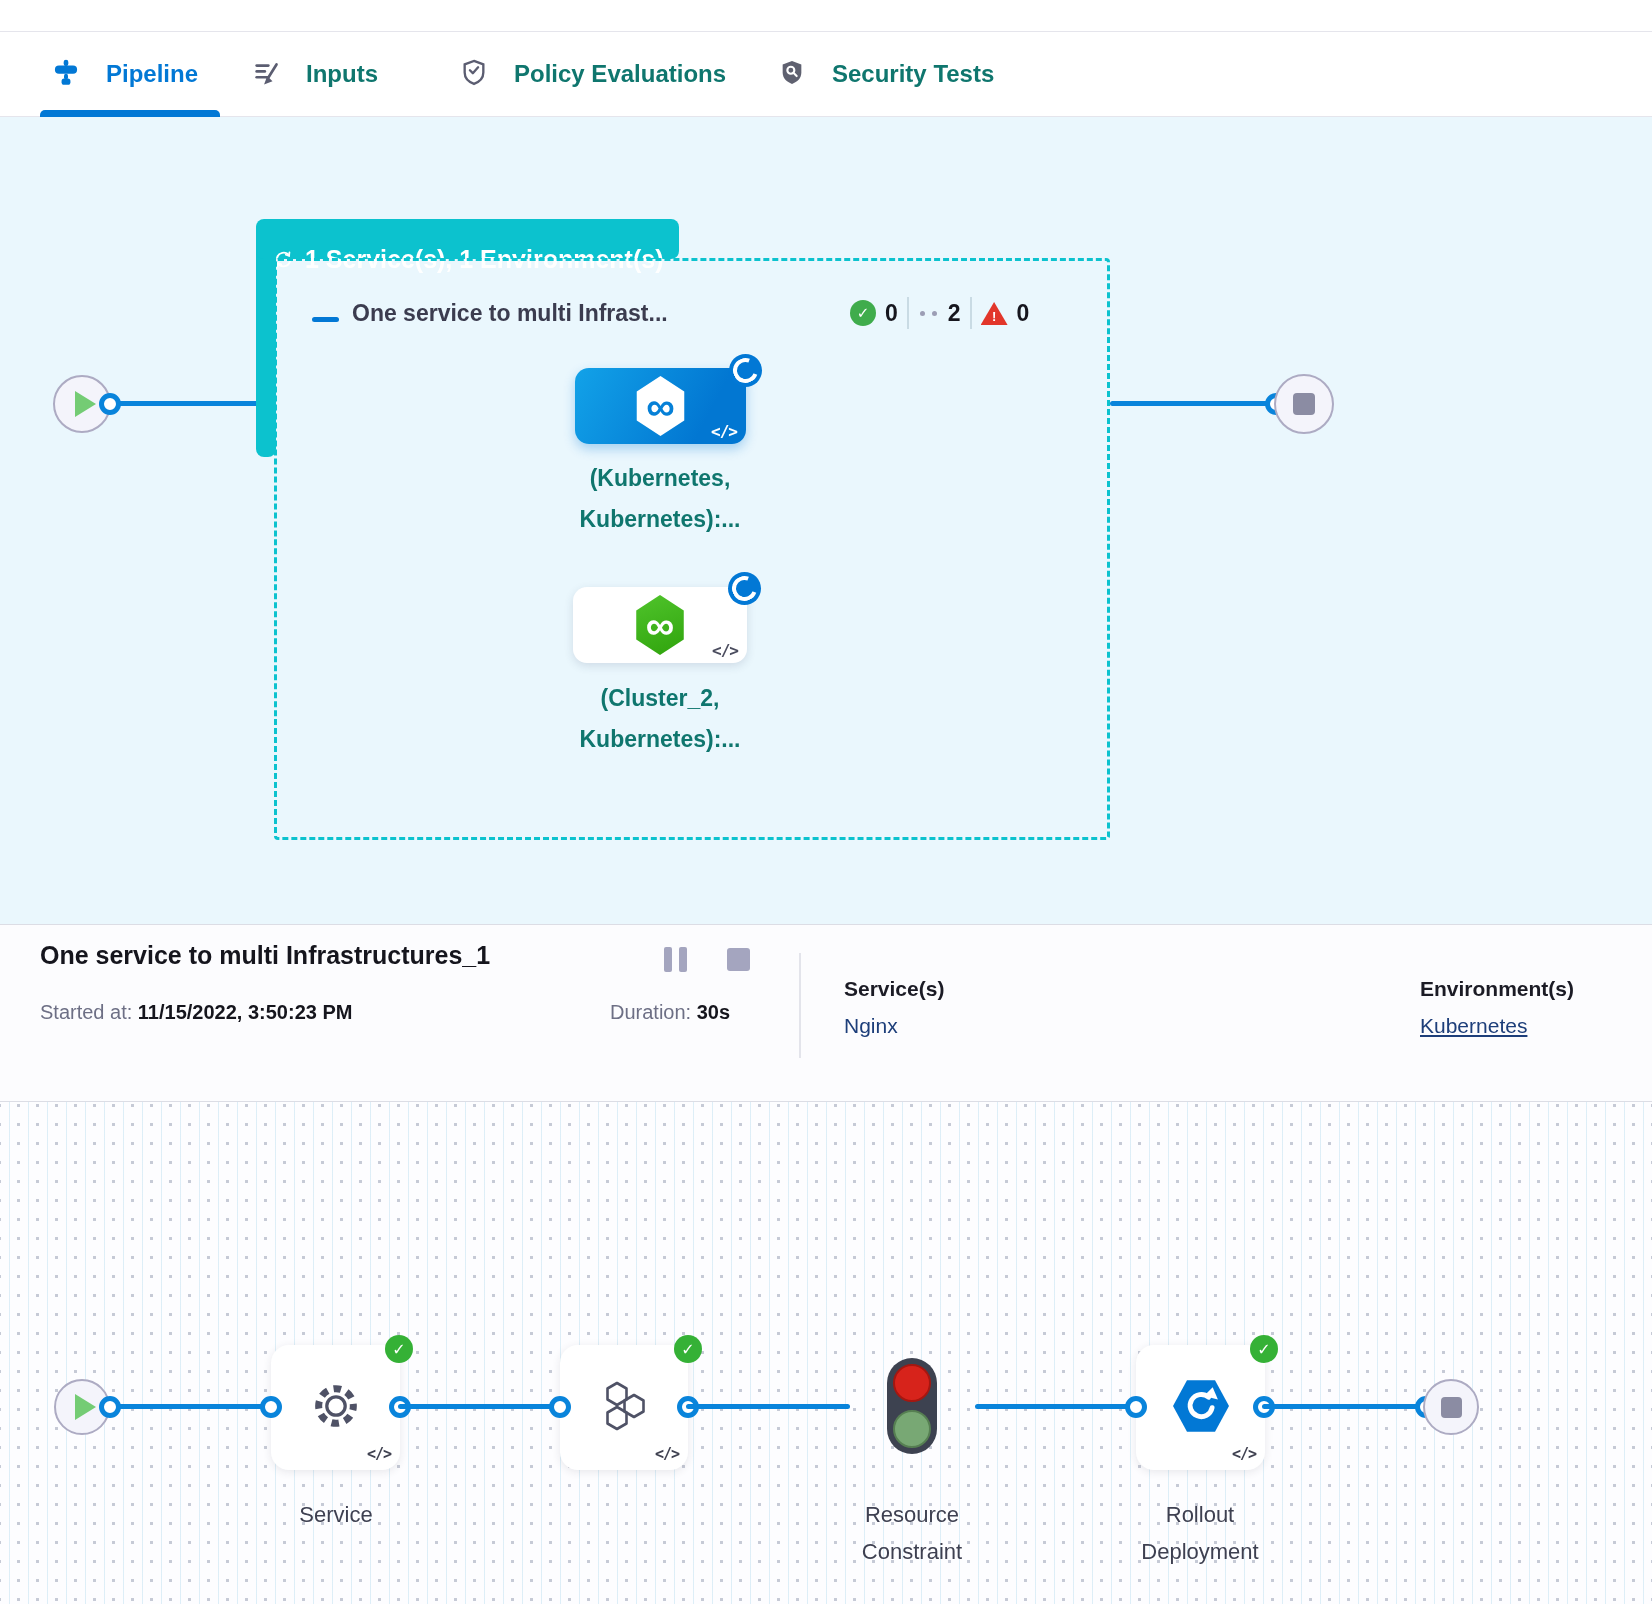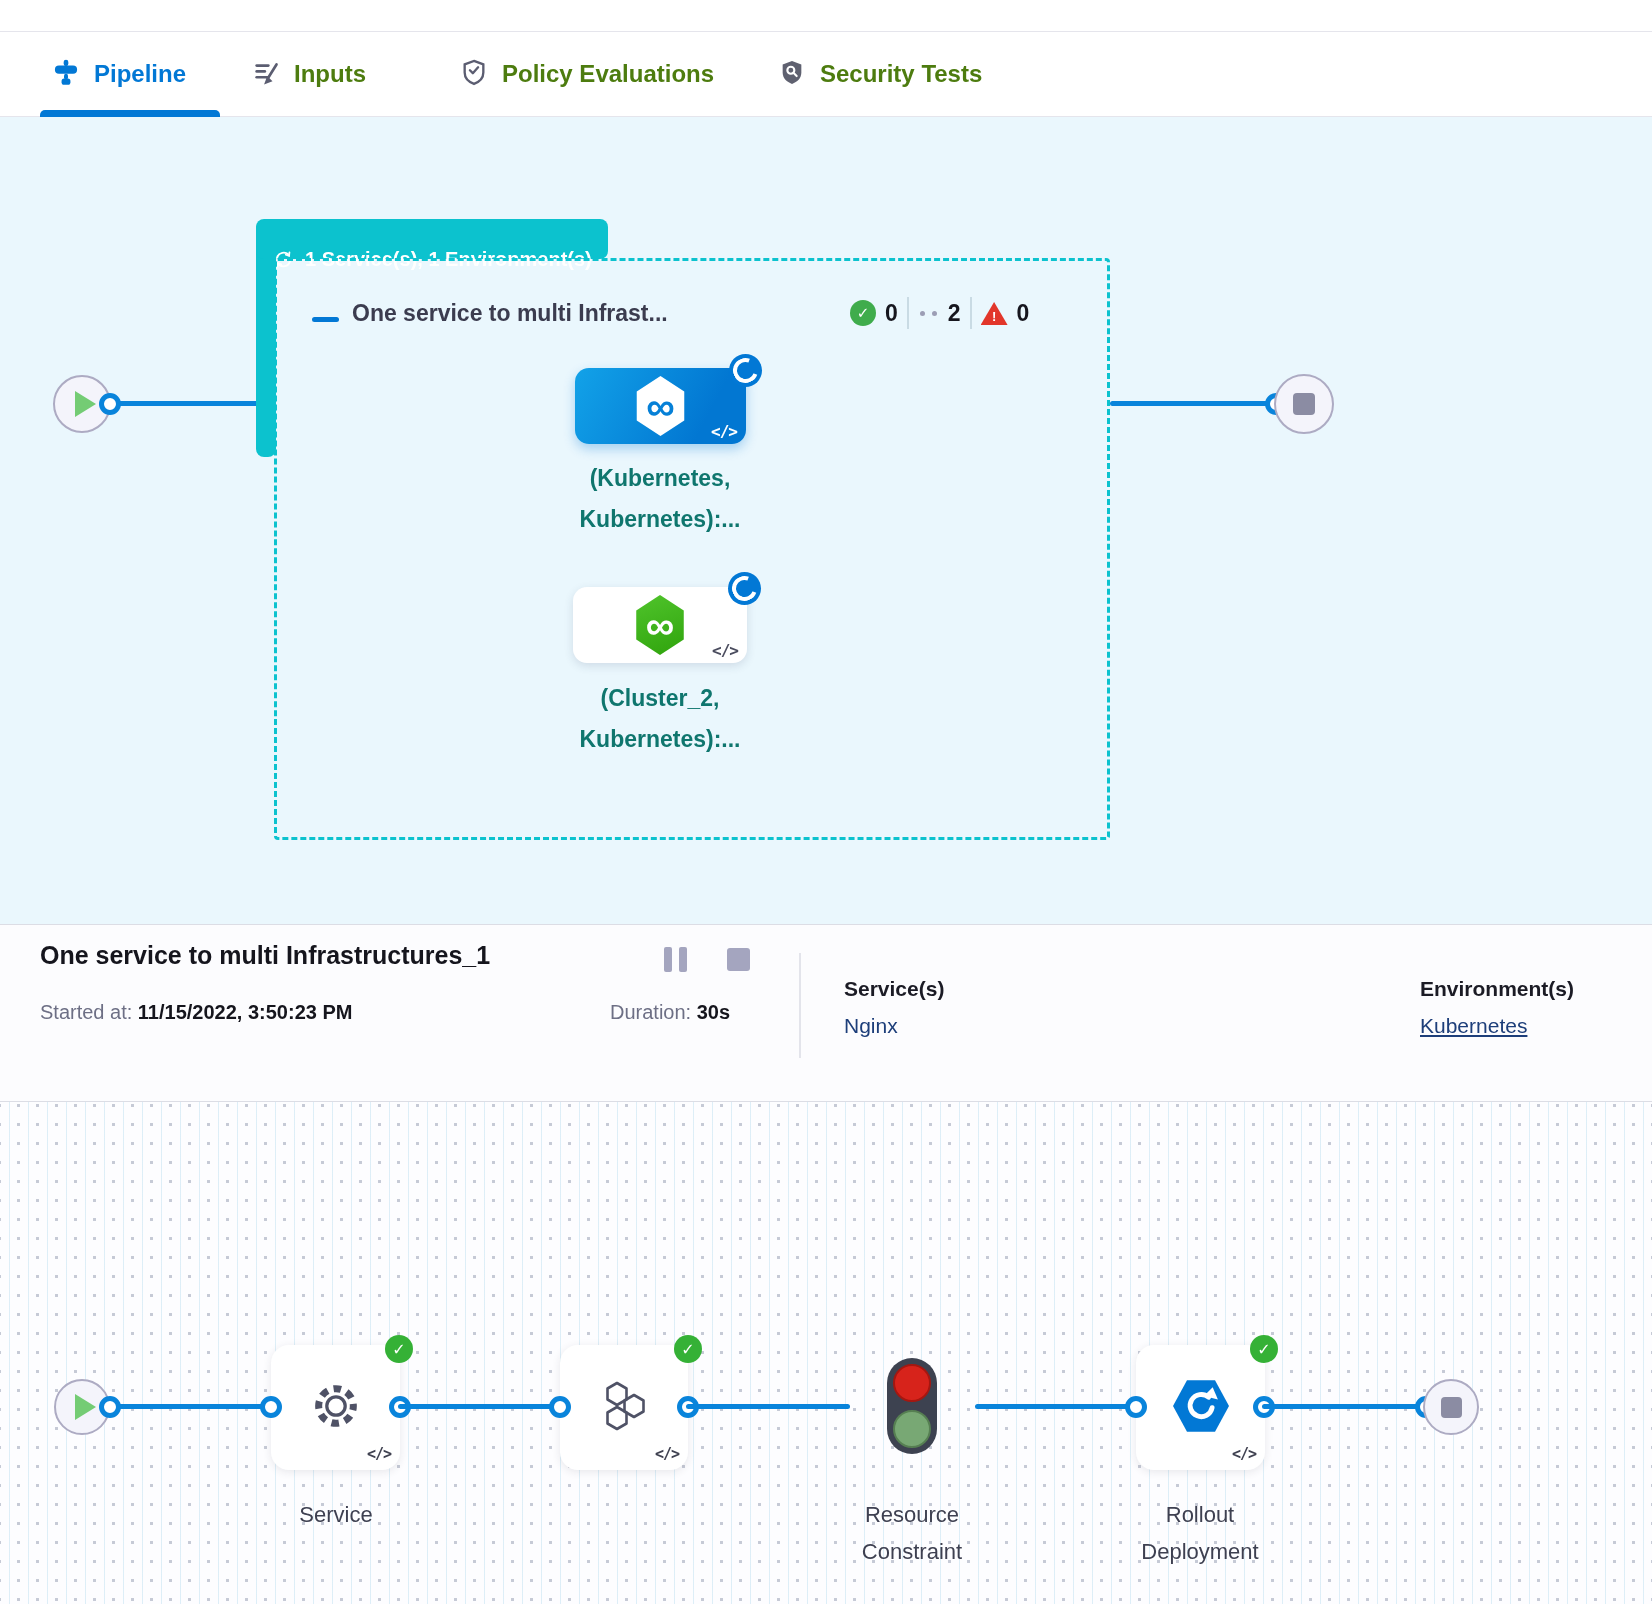--- a/index.html
+++ b/index.html
@@ -3,39 +3,39 @@
 <meta charset="utf-8">
 <style>
   html,body{margin:0;padding:0;background:#fff;}
   .page{position:relative;width:1652px;height:1604px;overflow:hidden;
         font-family:"Liberation Sans","DejaVu Sans",sans-serif;background:#fff;}
   .abs{position:absolute;}
 
   
   .topstrip{left:0;top:0;width:1652px;height:31px;background:#fff;border-bottom:1px solid #E5E5EC;}
   .tabbar{left:0;top:32px;width:1652px;height:84px;background:#fff;border-bottom:1px solid #E5E5EC;}
-  .tab{position:absolute;top:0;height:84px;display:flex;align-items:center;gap:14px;cursor:pointer;}
-  .tab .tlabel{font-size:24px;font-weight:700;color:#4d7c0f;white-space:nowrap;}
+  .tab{position:absolute;top:0;height:84px;display:flex;align-items:center;gap:26px;cursor:pointer;}
+  .tab .tlabel{font-size:24px;font-weight:700;color:#0f766e;white-space:nowrap;}
   .tab.active .tlabel{color:#0278D5;}
   .tab-underline{position:absolute;left:40px;top:78px;width:180px;height:7px;background:#0278D5;border-radius:5px 5px 0 0;}
 
   
   .graph-bg{left:0;top:117px;width:1652px;height:807px;background:#EAF7FD;}
   .exec-node{border-radius:50%;background:#F4F4FB;border:2px solid #ADABC3;box-sizing:border-box;
              display:flex;align-items:center;justify-content:center;}
   .play-tri{width:0;height:0;border-top:13px solid transparent;border-bottom:13px solid transparent;
             border-left:21px solid #74CC74;margin-left:6px;}
   .stop-sq{width:22px;height:22px;background:#8B8CA3;border-radius:4px;}
   .ring{width:22px;height:22px;border-radius:50%;background:#fff;border:5px solid #0984DB;box-sizing:border-box;}
   .flowline{height:5px;background:#0984DB;border-radius:3px;}
 
   .teal-strip{left:256px;top:221px;width:20px;height:236px;background:#0CC2CE;border-radius:8px;}
   .svc-env-badge{left:256px;top:219px;height:40px;background:#0CC2CE;border-radius:8px;
            display:flex;align-items:center;gap:10px;padding:0 16px;}
-  .svc-env-badge span{color:#fff;font-size:20px;font-weight:700;white-space:nowrap;margin-top:40px;}
+  .svc-env-badge span{color:#fff;font-size:25px;font-weight:700;white-space:nowrap;margin-top:40px;}
   .dashed-box{left:274px;top:258px;width:836px;height:582px;border:3px dashed #0CC2CE;border-radius:4px;box-sizing:border-box;}
   .minus-ic{left:312px;top:317px;width:27px;height:5px;background:#0278D5;border-radius:3px;}
   .group-title{left:352px;top:300px;font-size:23px;font-weight:700;color:#3B3C4F;white-space:nowrap;}
 
   .status-row{left:850px;top:297px;display:flex;align-items:center;gap:9px;height:32px;}
   .st-num{font-size:23px;font-weight:700;color:#16161E;}
   .st-sep{width:2px;height:32px;background:#C9DBE4;}
   .st-check{width:26px;height:26px;border-radius:50%;background:#3FAC4C;color:#fff;font-size:15px;font-weight:700;
             display:flex;align-items:center;justify-content:center;}
   .st-dots{display:flex;gap:7px;margin:0 2px;}

